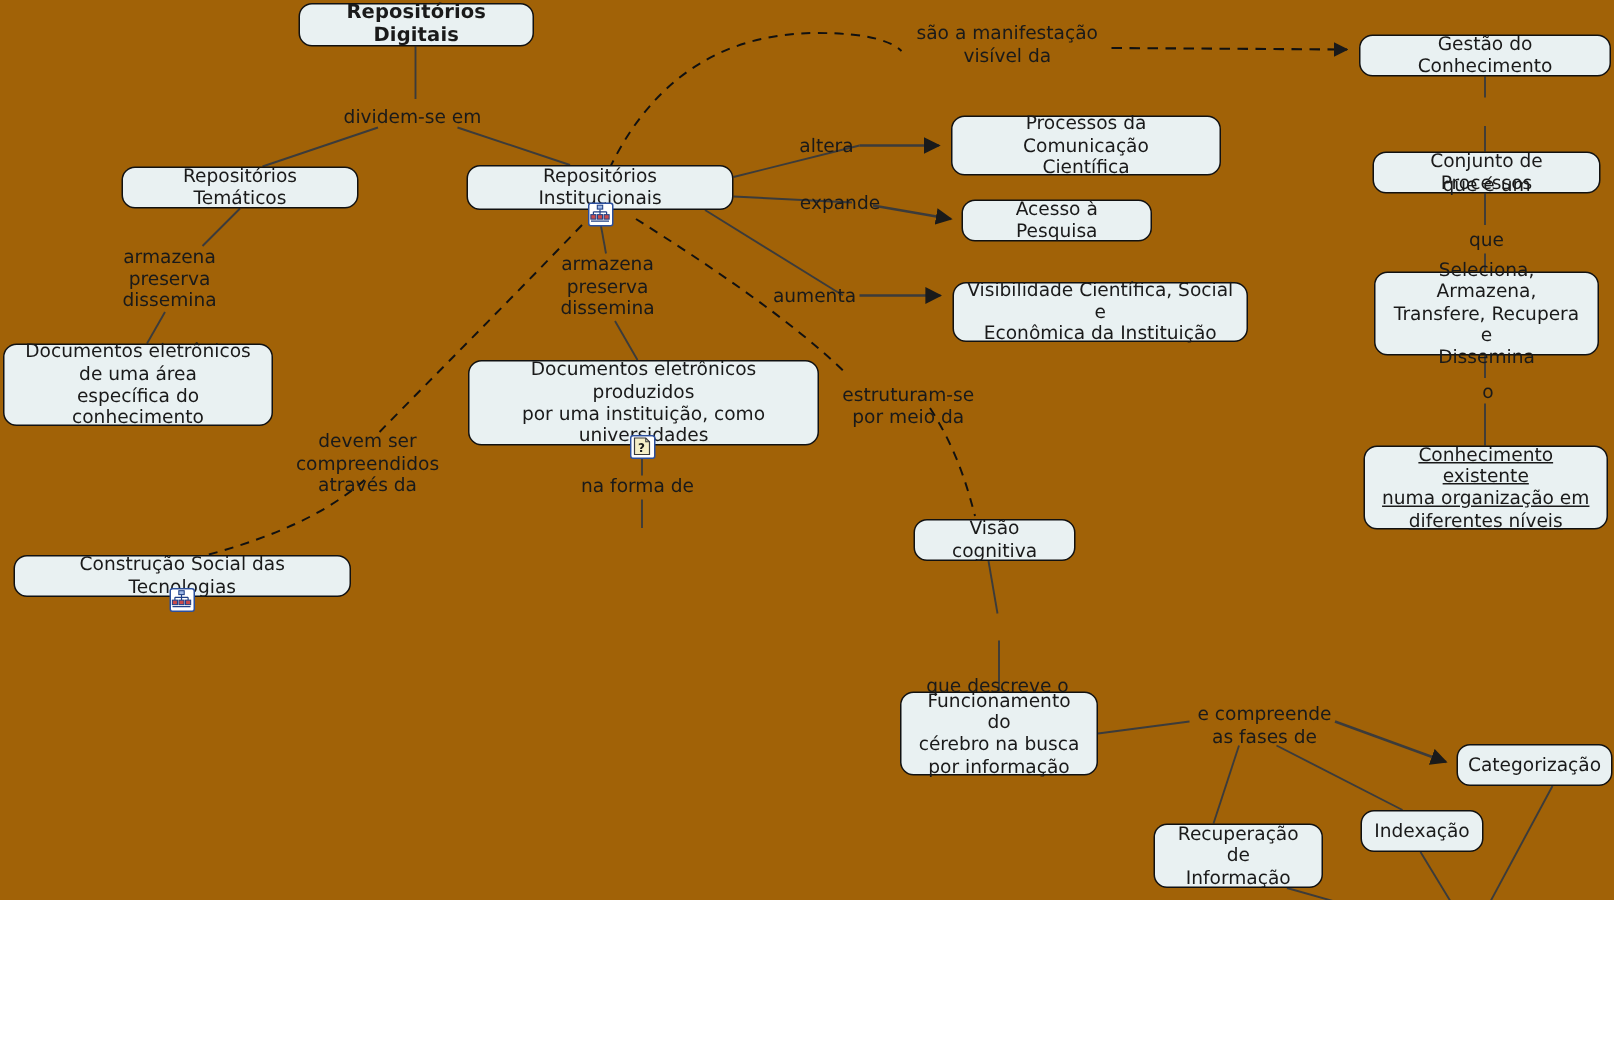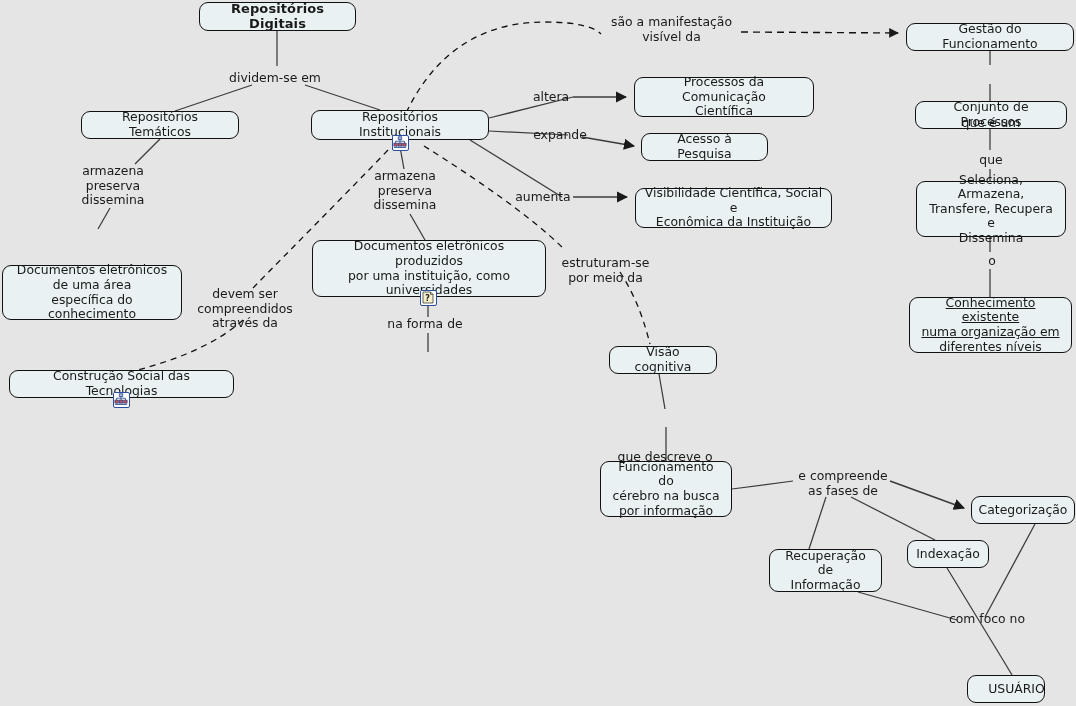--- a/index.html
+++ b/index.html
@@ -7,22 +7,22 @@
     margin: 0;
     padding: 0;
     background: #ffffff;
   }
   body {
     font-family: "DejaVu Sans", sans-serif;
   }
   #canvas {
     position: relative;
     width: 1076px;
-    height: 706px;
-    background: #e5e5e5;
+    height: 600px;
+    background: #a16207;
     overflow: hidden;
   }
   #edge-layer {
     position: absolute;
     left: 0;
     top: 0;
     width: 1076px;
     height: 706px;
     pointer-events: none;
   }
@@ -154,41 +154,41 @@
       <path d="M 620,272 C 638,300 645,325 650,344"></path>
     </g>
     <g stroke="#111111" stroke-width="1.4" fill="none" stroke-dasharray="7,5" marker-end="url(#arrowhead)">
       <path d="M 741,32 L 898,33"></path>
     </g>
   </svg>
 
   <div class="node root" style="left:199px;top:2px;width:157px;height:29px;">Repositórios Digitais</div>
   <div class="node" style="left:81px;top:111px;width:158px;height:28px;">Repositórios Temáticos</div>
   <div class="node" style="left:311px;top:110px;width:178px;height:30px;">Repositórios Institucionais</div>
-  <div class="node" style="left:2px;top:229px;width:180px;height:55px;margin-top:36px;">Documentos eletrônicos
+  <div class="node" style="left:2px;top:229px;width:180px;height:55px;">Documentos eletrônicos
 de uma área
 específica do conhecimento</div>
   <div class="node" style="left:9px;top:370px;width:225px;height:28px;">Construção Social das Tecnologias</div>
   <div class="node" style="left:312px;top:240px;width:234px;height:57px;">Documentos eletrônicos produzidos
 por uma instituição, como
 universidades</div>
   <div class="node" style="left:634px;top:77px;width:180px;height:40px;">Processos da Comunicação
 Científica</div>
   <div class="node" style="left:641px;top:133px;width:127px;height:28px;">Acesso à Pesquisa</div>
   <div class="node" style="left:635px;top:188px;width:197px;height:40px;">Visibilidade Científica, Social e
 Econômica da Instituição</div>
   <div class="node" style="left:609px;top:346px;width:108px;height:28px;">Visão cognitiva</div>
   <div class="node" style="left:600px;top:461px;width:132px;height:56px;">Funcionamento do
 cérebro na busca
 por informação</div>
   <div class="node" style="left:769px;top:549px;width:113px;height:43px;">Recuperação de
 Informação</div>
   <div class="node" style="left:907px;top:540px;width:82px;height:28px;">Indexação</div>
   <div class="node" style="left:971px;top:496px;width:104px;height:28px;">Categorização</div>
-  <div class="node" style="left:906px;top:23px;width:168px;height:28px;">Gestão do Funcionamento</div>
+  <div class="node" style="left:906px;top:23px;width:168px;height:28px;">Gestão do Conhecimento</div>
   <div class="node" style="left:915px;top:101px;width:152px;height:28px;">Conjunto de Processos</div>
   <div class="node" style="left:916px;top:181px;width:150px;height:56px;">Seleciona, Armazena,
 Transfere, Recupera e
 Dissemina</div>
   <div class="node" style="left:909px;top:297px;width:163px;height:56px;text-decoration:underline;">Conhecimento existente
 numa organização em
 diferentes níveis</div>
   <div class="node" style="left:967px;top:675px;width:78px;height:28px;padding-left:29px;">USUÁRIO</div>
 
   <div class="linklabel" style="left:228px;top:71px;width:94px;">dividem-se em</div>

